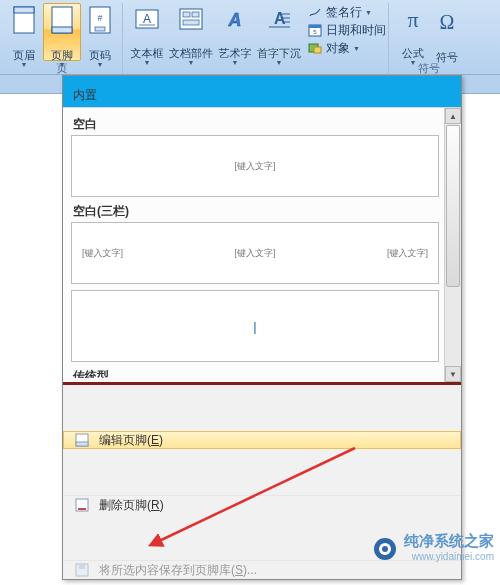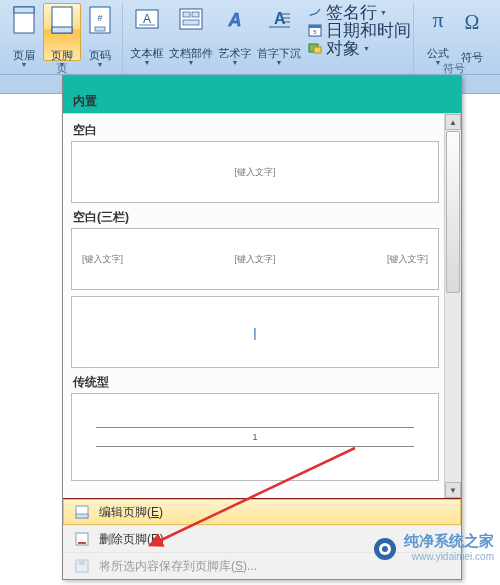--- a/index.html
+++ b/index.html
@@ -72,21 +72,21 @@
   
   .small-btns {
     display: flex; flex-direction: column; justify-content: flex-start;
     height: 58px; padding-left:2px;
   }
   .small-btn {
     display: flex; flex-direction: row; align-items: center;
     height: 18px; padding: 0 2px; cursor: pointer; color:#1e3a5f;
   }
   .small-btn .sicon { width:16px; height:16px; margin-right:3px; display:inline-flex; align-items:center; justify-content:center;}
-  .small-btn .stxt { font-size:17px; }
+  .small-btn .stxt { font-size:12px; }
   .small-btn .sdrop { font-size:7px; color:#3a5a7c; margin-left:3px;}
 
   
   .doc-area {
     position: absolute;
     left:0; top:75px; right:0; bottom:0;
     background: linear-gradient(#b5d1ee, #b5d1ee 18px, #fff 18px);
   }
   .doc-area::before {
     content: ""; position: absolute; left:0; top:0; right:0; height:18px;
@@ -99,30 +99,30 @@
     left: 62px; top: 75px;
     width: 400px;
     height: 505px;
     background: #f4f4f4;
     border: 1px solid #8a8a8a;
     box-shadow: 2px 2px 4px rgba(0,0,0,.25);
     box-sizing: border-box;
     display: flex; flex-direction: column;
   }
   .gallery-head {
-    height: 20px; padding: 17px 10px 0 10px; font-size: 12px; font-weight: bold; color:#333;
-    background:#14b8a6; border-bottom:0;
+    height: 20px; padding: 11px 10px 0 10px; font-size: 12px; font-weight: normal; color:#333;
+    background:#0ea5e9; border-bottom:0;
   }
   .gallery-scroll {
     flex: 1 1 auto;
     overflow: hidden;
     position: relative;
     background:#fcfcfc;
     border-top:1px solid #d8d8d8;
-    border-bottom:1px solid #7f1d1d;
+    border-bottom:3px solid #7f1d1d;
   }
   .scrollbar {
     position: absolute; top:0; right:0; bottom:0; width:16px;
     background:#e9e9e9; border-left:1px solid #cfcfcf;
   }
   .scrollbar .sb-btn { height:16px; background:#e2e2e2; border:1px solid #b8b8b8; box-sizing:border-box; display:flex; align-items:center; justify-content:center; font-size:8px; color:#555;}
   .scrollbar .sb-thumb { position:absolute; left:1px; right:1px; top:17px; height:160px; background:linear-gradient(#fcfcfc,#d9d9d9); border:1px solid #b4b4b4; border-radius:2px;}
   .gallist {
     position:absolute; left:6px; right:20px; top:4px; bottom:4px;
     overflow:hidden;
@@ -146,24 +146,25 @@
   .gal-item.trad { height: 88px; display:flex; flex-direction:column; align-items:center; justify-content:center;}
   .gal-item.trad .hr { width: 92%; border-top:1px solid #888; margin:4px 0;}
   .gal-item.trad .pg { font-size:9px; color:#555;}
   
   .gallery-actions {
     flex: 0 0 auto;
     background:#f1f1f1;
   }
   .ga-item {
     display:flex; align-items:center;
-    height: 26px; padding: 0 10px;
+    height: 18px; padding: 0 10px;
     color:#333;
     cursor:pointer;
     border-top:1px solid #e6e6e6;
+    margin-top:46px;
   }
   .ga-item.selected {
     background: linear-gradient(#fff3c8, #ffe59a);
     border:1px solid #e7c35b;
     box-sizing:border-box;
     padding: 0 9px;
   }
   .ga-item.disabled { color:#9a9a9a; cursor:default;}
   .ga-item .gaicon { width:18px; height:18px; margin-right:8px; display:inline-flex; align-items:center; justify-content:center;}
   .ga-item .hotkey { text-decoration: underline; }

